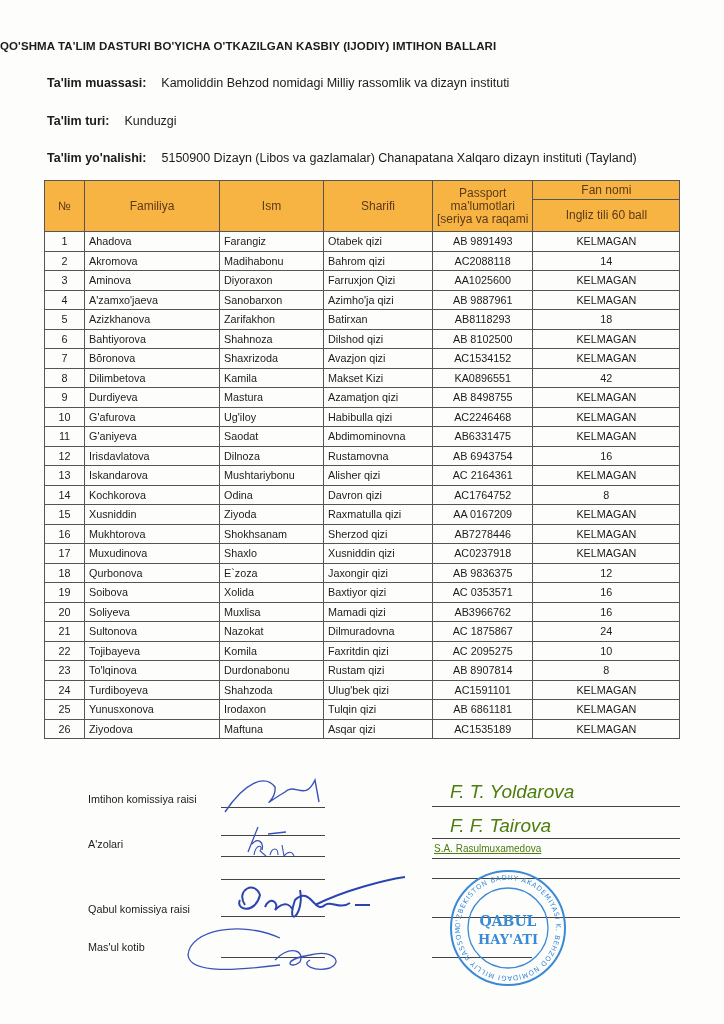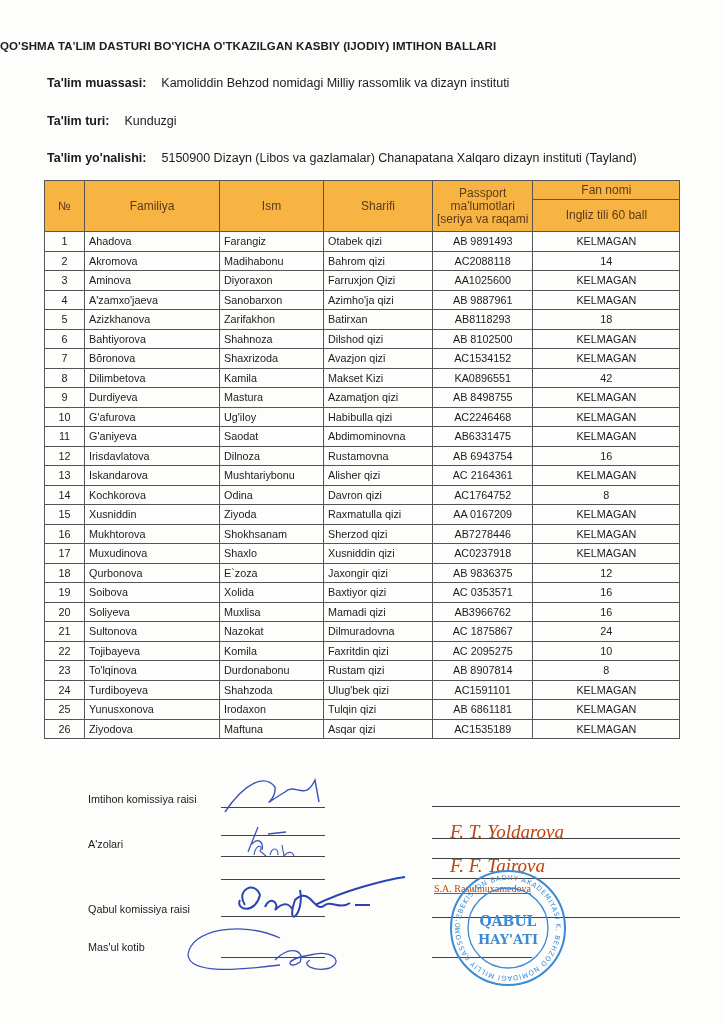--- a/index.html
+++ b/index.html
@@ -11,22 +11,22 @@
   .meta b { font-weight:bold; margin-right:15px; }
   table.grid { position:absolute; top:180px; left:44px; border-collapse:collapse;
                font-size:10.8px; }
   table.grid th, table.grid td { border:1px solid #555; padding:0 4px; height:18.5px;
                white-space:nowrap; }
   table.grid th { background:#f8b443; color:#5b3a1a; font-weight:normal; font-size:12px;
                   text-align:center; line-height:13px; }
   table.grid td.c { text-align:center; }
   .sig-label { position:absolute; white-space:nowrap; }
   .line { position:absolute; height:1px; background:#444; }
-  .hand { position:absolute; font-family:Liberation Serif, serif; font-style:italic;
-          color:#c2410c; font-size:19px; white-space:nowrap;margin-top:40px; }
+  .hand { position:absolute; font-family:Liberation Sans, sans-serif; font-style:italic;
+          color:#4d7c0f; font-size:19px; white-space:nowrap; }
   .hand.small { font-size:10px; font-style:normal; text-decoration:underline; }
   svg.scribble { position:absolute; overflow:visible; }
 </style>
 </head>
 <body>
 
 <div class="title">QO'SHMA TA'LIM DASTURI BO'YICHA O'TKAZILGAN KASBIY (IJODIY)  IMTIHON BALLARI</div>
 
 <div class="meta" style="top:76px;">
   <b>Ta'lim muassasi:</b><span>Kamoliddin Behzod nomidagi Milliy rassomlik va dizayn instituti</span>

